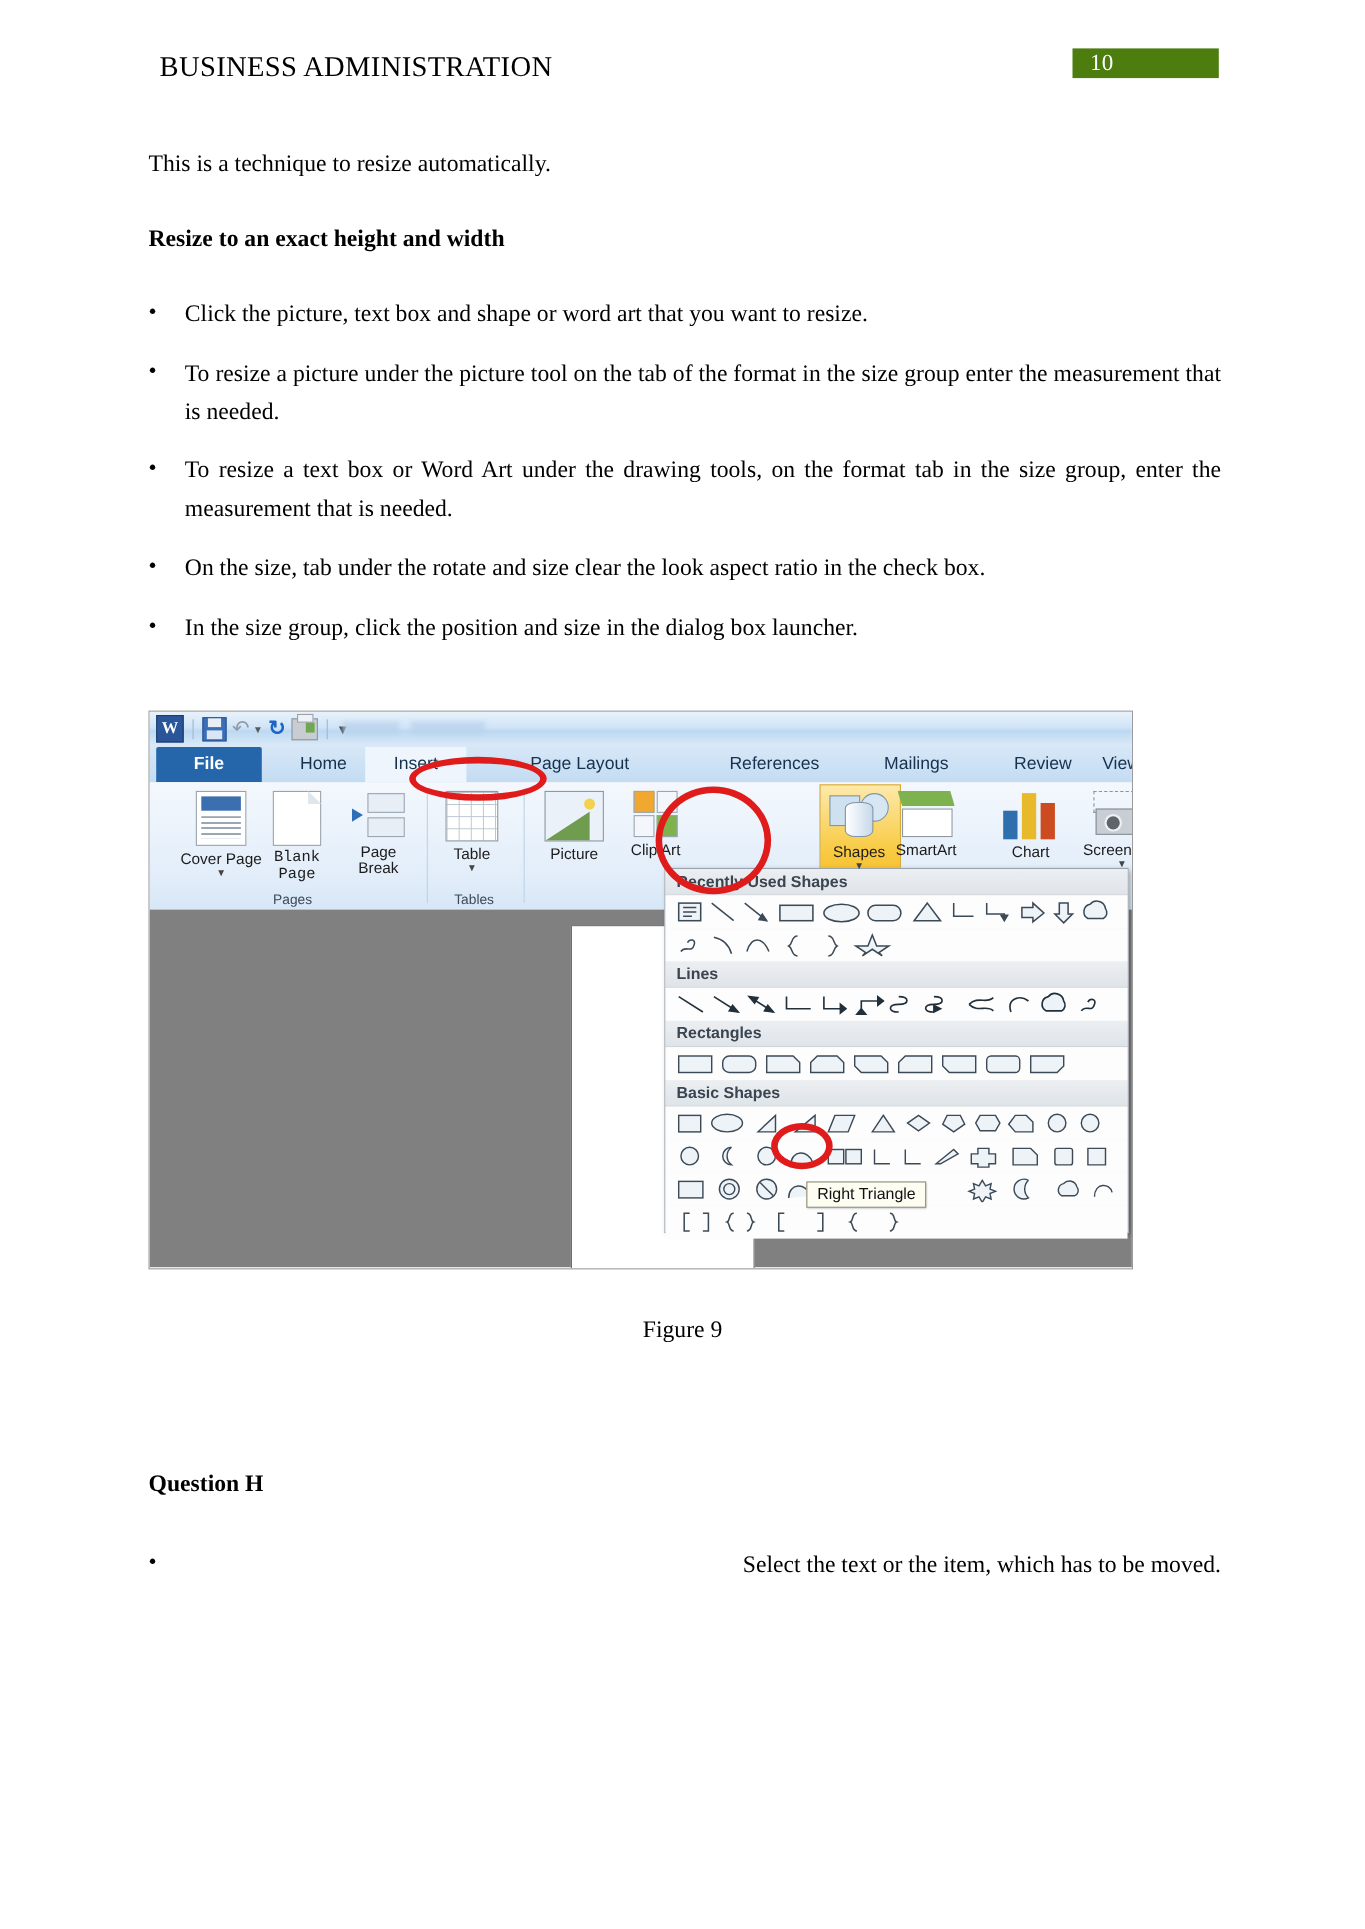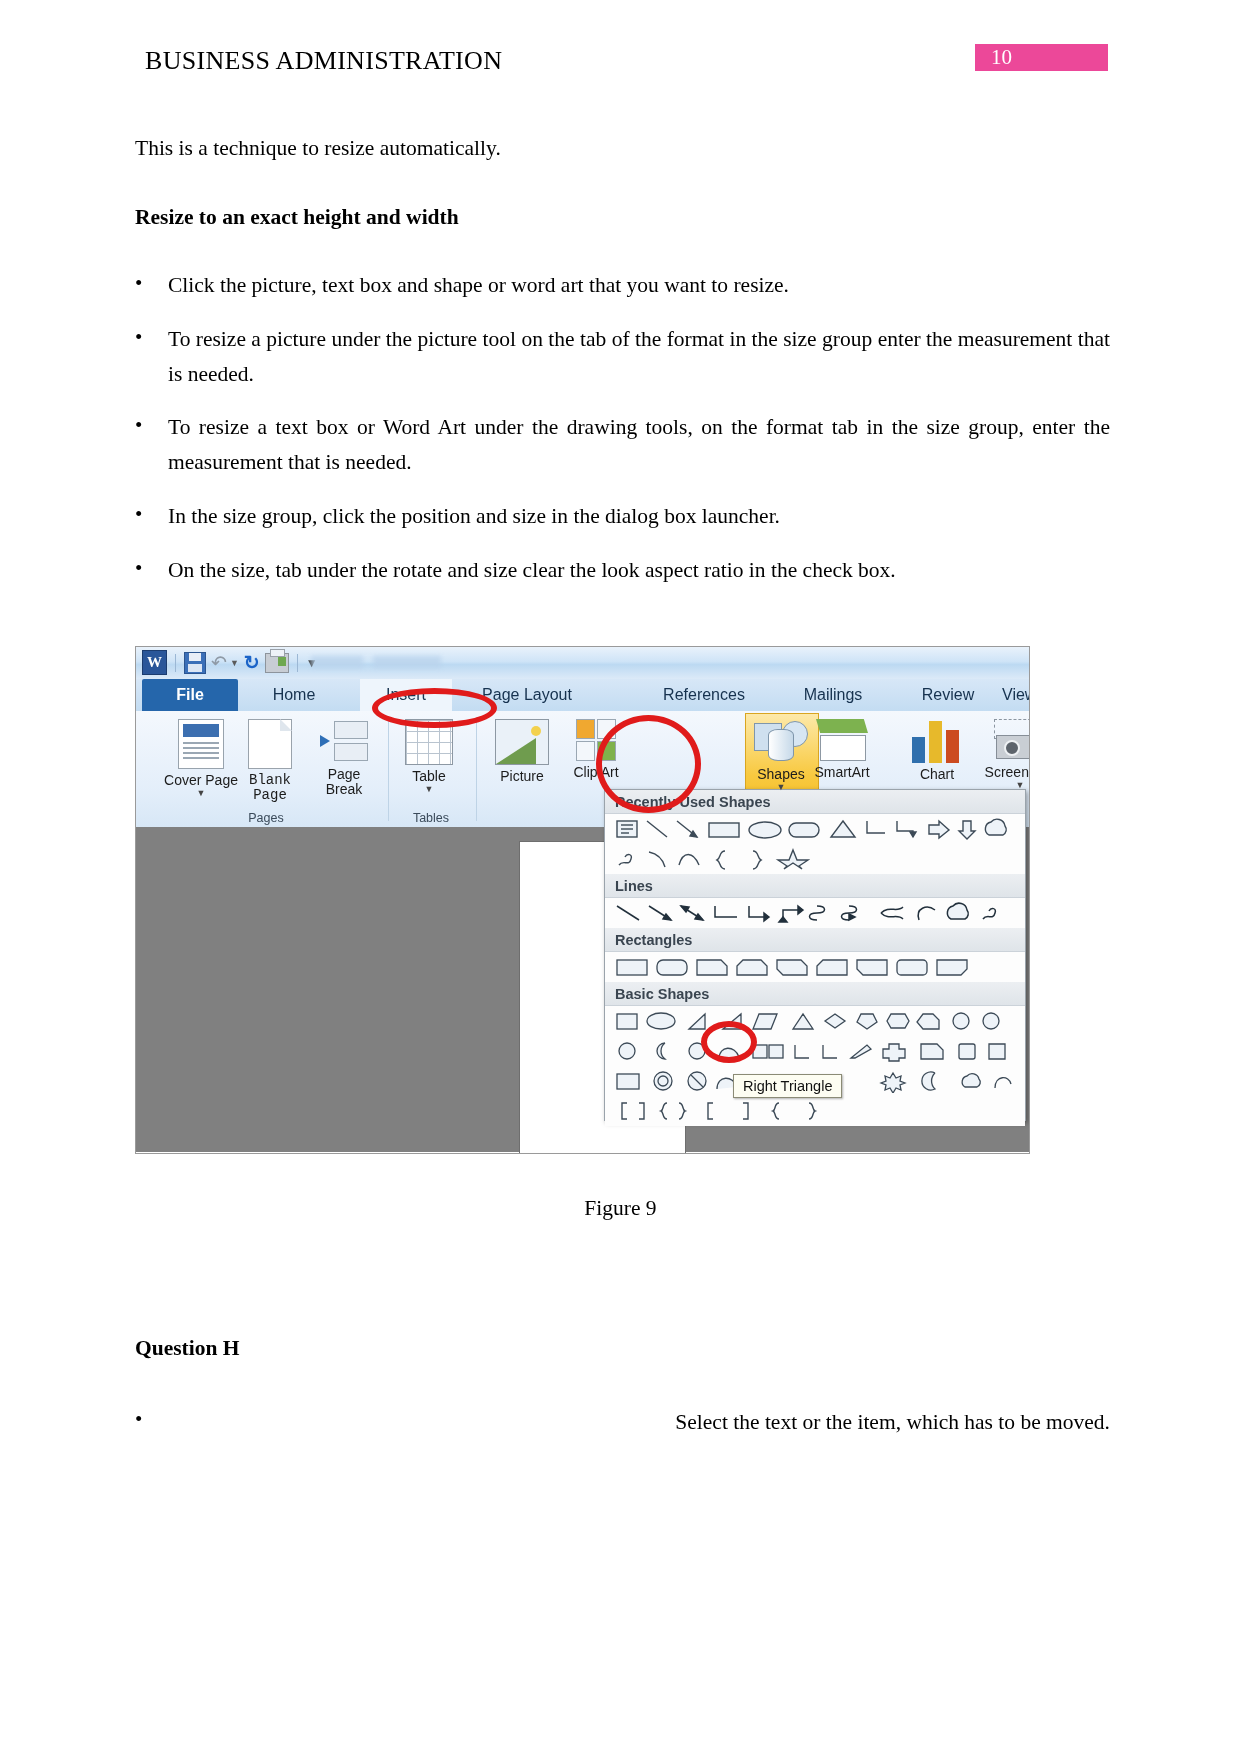--- a/index.html
+++ b/index.html
@@ -19,21 +19,21 @@
   }
   .header-title {
     position:absolute; left:145px; top:0;
     font-size:26px; letter-spacing:0.3px;
     font-family:"Liberation Serif", serif;
     white-space:nowrap;
   }
   .page-badge {
     position:absolute; left:975px; top:-2px;
     width:133px; height:27px;
-    background:#ec4899;
+    background:#4d7c0f;
     color:#ffffff;
     font-size:21px;
     font-family:"Liberation Serif", serif;
     padding-left:16px;
     box-sizing:border-box;
     line-height:27px;
   }
 
   
   .body-text {
@@ -127,21 +127,21 @@
   }
   .tab {
     position:absolute; top:0; height:32px; line-height:32px;
     font-size:16px; color:#16324f; text-align:center;
   }
   .tab.file {
     left:6px; width:96px; background:#2566ab; color:#fff; font-weight:bold;
     border-radius:2px 2px 0 0;
   }
   .tab.t-home   { left:112px; width:92px; }
-  .tab.t-insert { left:224px; width:92px; background:#eef5fc;text-align:center; }
+  .tab.t-insert { left:196px; width:92px; background:#eef5fc;text-align:center; }
   .tab.t-layout { left:312px; width:158px; }
   .tab.t-ref    { left:492px; width:152px; }
   .tab.t-mail   { left:638px; width:118px; }
   .tab.t-review { left:762px; width:100px; }
   .tab.t-view   { left:866px; width:70px; text-align:left; }
 
   
   .wd-ribbon {
     position:absolute; left:0; top:64px; width:893px; height:116px;
     background:linear-gradient(to bottom,#f4f8fd,#e3eefa 70%,#d7e7f6);
@@ -291,22 +291,22 @@
   <div class="body-text">
 
     <div class="intro">This is a technique to resize automatically.</div>
 
     <div class="subhead">Resize to an exact height and width</div>
 
     <ul class="bullets">
       <li class="nojust"><span>Click the picture, text box and shape or word art that you want to resize.</span></li>
       <li><span>To resize a picture under the picture tool on the tab of the format in the size group enter the measurement that is needed.</span></li>
       <li><span>To resize a text box or Word Art under the drawing tools, on the format tab in the size group, enter the measurement that is needed.</span></li>
+      <li class="nojust"><span>On the size, tab under the rotate and size clear the look aspect ratio in the check box.</span></li>
       <li class="nojust"><span>In the size group, click the position and size in the dialog box launcher.</span></li>
-      <li class="nojust"><span>On the size, tab under the rotate and size clear the look aspect ratio in the check box.</span></li>
     </ul>
   </div>
 
   <div class="figure-wrap">
 
     <div class="wd-titlebar">
       <div class="qat">
         <div class="w-logo">W</div>
         <div class="qsep"></div>
         <div class="save-ico"></div>

